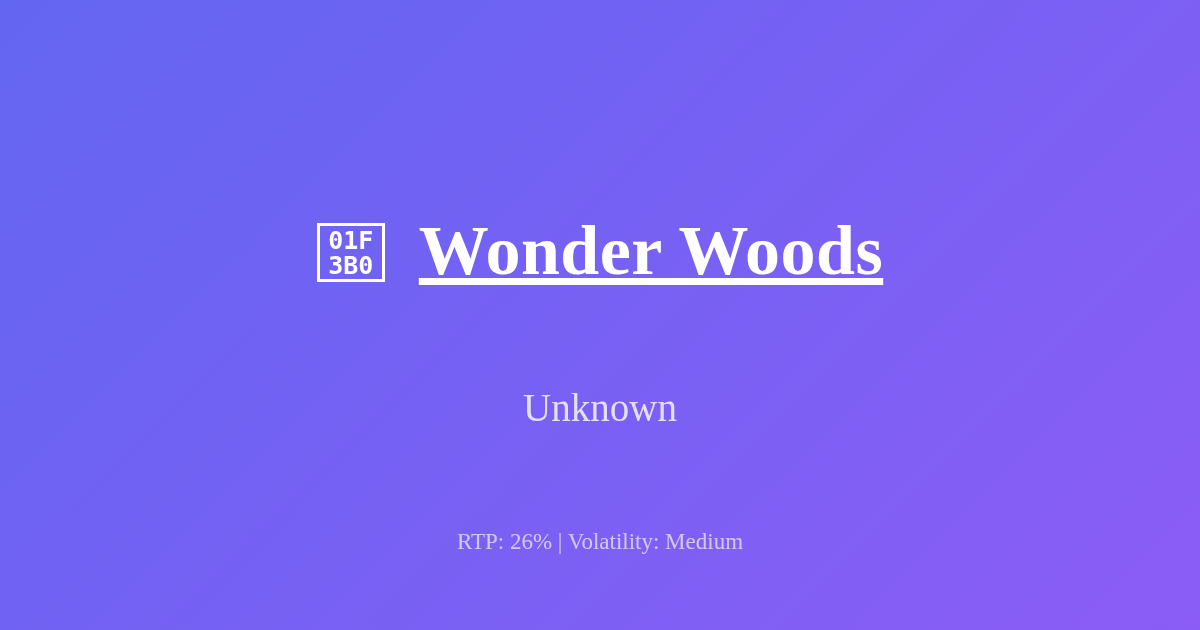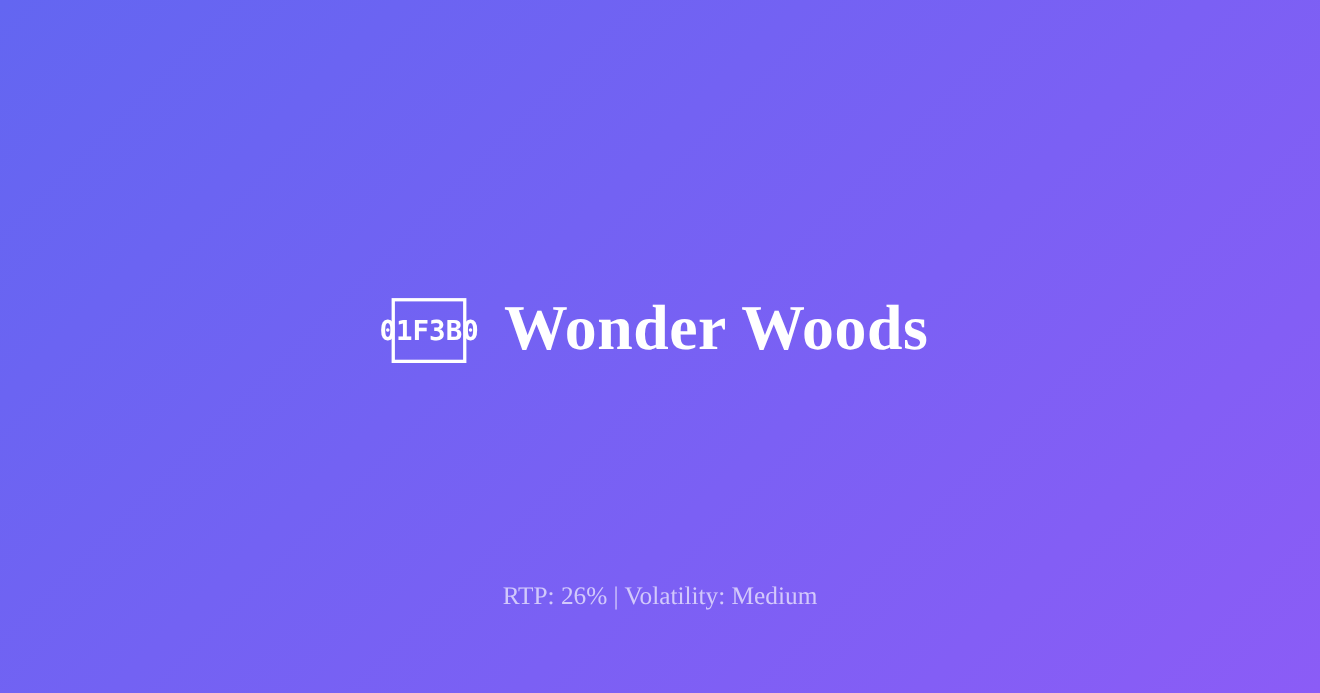--- a/index.html
+++ b/index.html
@@ -37,45 +37,46 @@
     margin-top: -34px;
   }
 
   
   .tofu-glyph {
     box-sizing: border-box;
     width: 68px;
     height: 59px;
     border: 3px solid #ffffff;
     display: flex;
-    flex-direction: row;
+    flex-direction: column;
     align-items: center;
     justify-content: center;
     flex: none;
     margin-top: 4px;
   }
 
   .tofu-line {
     font-family: "DejaVu Sans Mono", "Liberation Mono", monospace;
     font-size: 25px;
     line-height: 25px;
     font-weight: 700;
     color: #ffffff;
     letter-spacing: 0px;
     white-space: pre;
   }
 
   .game-title {
     font-family: "Liberation Serif", "DejaVu Serif", serif;
-    font-size: 58px;
+    font-size: 70px;
     font-weight: 700;
     line-height: 1;
     color: #ffffff;
     white-space: nowrap;
     letter-spacing: 0.5px;
+    text-decoration: underline;
   }
 
   
   .provider {
     margin-top: 56px;
     font-family: "Liberation Serif", "DejaVu Serif", serif;
     font-size: 39px;
     font-weight: 400;
     line-height: 1;
     color: rgba(255, 255, 255, 0.80);
@@ -106,16 +107,17 @@
 
     <span class="tofu-glyph">
       <span class="tofu-line">01F</span>
       <span class="tofu-line">3B0</span>
     </span>
 
     <h1 class="game-title">Wonder Woods</h1>
 
   </div>
 
+  <div class="provider">Unknown</div>
 
   <div class="meta-line">RTP: 26% | Volatility: Medium</div>
 
 </div>
 
 </body></html>

